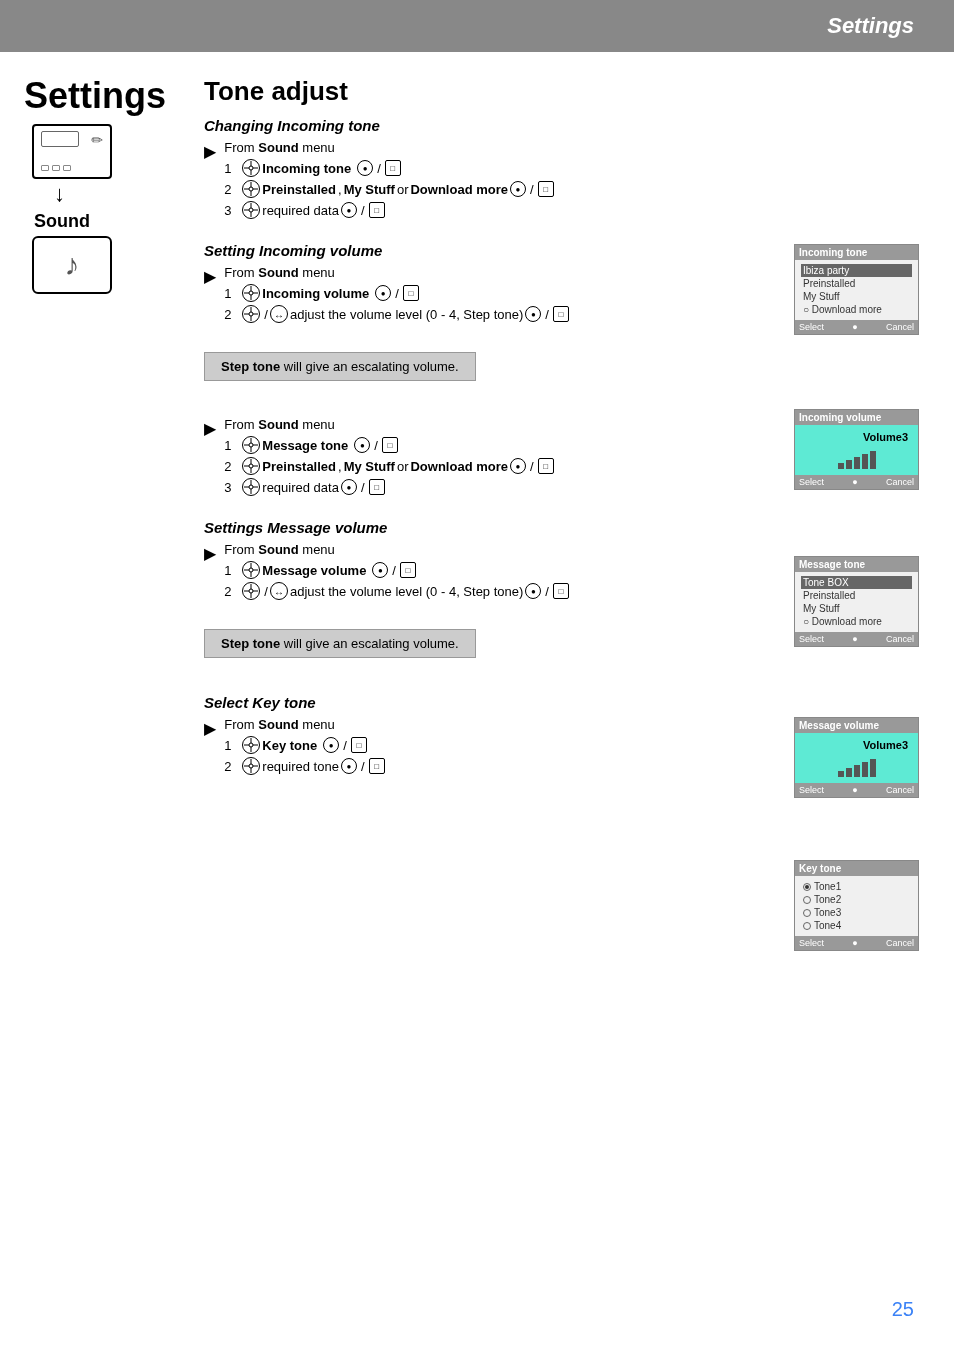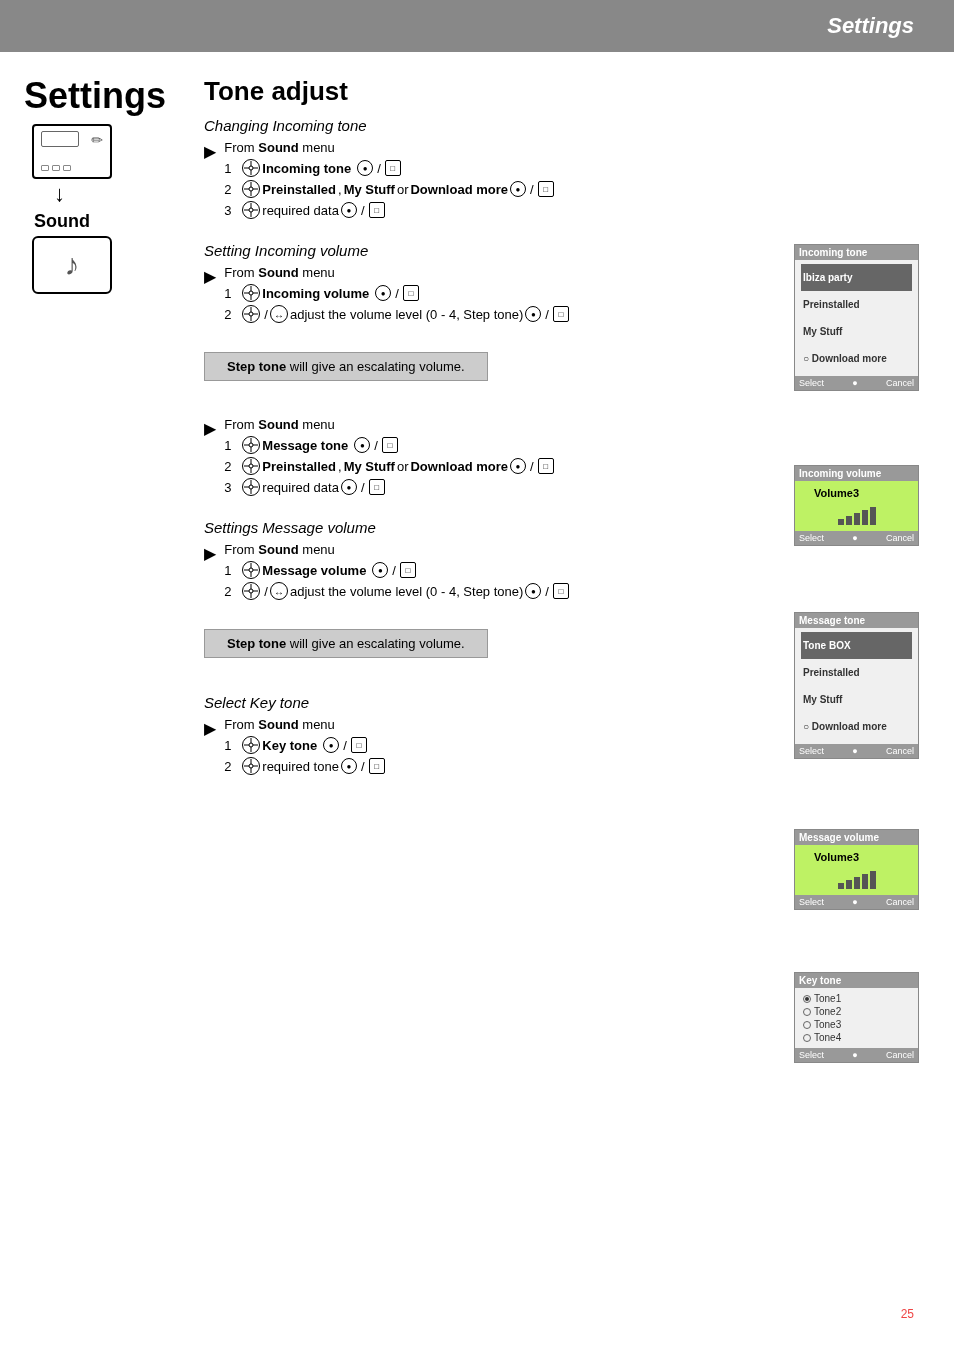--- a/index.html
+++ b/index.html
@@ -70,21 +70,21 @@
       line-height: 1.6;
       margin-bottom: 18px;
     }
     .intro-text b {
       font-weight: bold;
     }
 
     
     .section-heading {
       font-size: 15px;
-      font-weight: normal;
+      font-weight: bold;
       font-style: italic;
       color: #000;
       margin-bottom: 6px;
     }
 
     
     .section-block {
       display: flex;
       align-items: flex-start;
       margin-bottom: 18px;
@@ -132,21 +132,21 @@
       font-size: 8px;
       margin: 0 2px;
       flex-shrink: 0;
     }
     .slash { margin: 0 2px; }
 
     
     .step-tone-box {
       background: #ccc;
       border: 1px solid #999;
-      padding: 6px 22px;
+      padding: 6px 16px;
       font-size: 13px;
       margin: 8px 0 16px 0;
       display: inline-block;
     }
     .step-tone-box b { font-weight: bold; }
 
     
     .screens-column {
       width: 130px;
       flex-shrink: 0;
@@ -169,42 +169,41 @@
       color: #fff;
       font-size: 10px;
       padding: 2px 4px;
       font-weight: bold;
     }
     .screen-body {
       padding: 4px 6px;
       background: #f0f0f0;
     }
     .screen-item {
-      padding: 8px 2px;
+      padding: 1px 2px;
       font-size: 10px;
       color: #333;
-      font-weight: bold;
     }
     .screen-item.highlighted {
       background: #666;
       color: #fff;
     }
     .screen-bottom-bar {
       background: #999;
       color: #fff;
       font-size: 9px;
       padding: 2px 4px;
       display: flex;
       justify-content: space-between;
       align-items: center;
     }
     .screen-volume-area {
-      padding: 6px 19px;
-      background: #bef264;
-      text-align: left;
+      padding: 6px 10px;
+      background: #5eead4;
+      text-align: right;
     }
     .vol-bars {
       display: flex;
       align-items: flex-end;
       justify-content: center;
       height: 22px;
       gap: 2px;
       margin-top: 4px;
     }
     .vol-bar {
@@ -237,22 +236,22 @@
       height: 4px;
       background: #333;
       border-radius: 50%;
     }
 
     
     .page-number {
       position: absolute;
       bottom: 30px;
       right: 40px;
-      font-size: 12px;
-      color: #ef4444;
+      font-size: 20px;
+      color: #3b82f6;
     }
 
     
     .outer {
       display: flex;
       flex-direction: column;
       min-height: 1351px;
       position: relative;
     }
 

